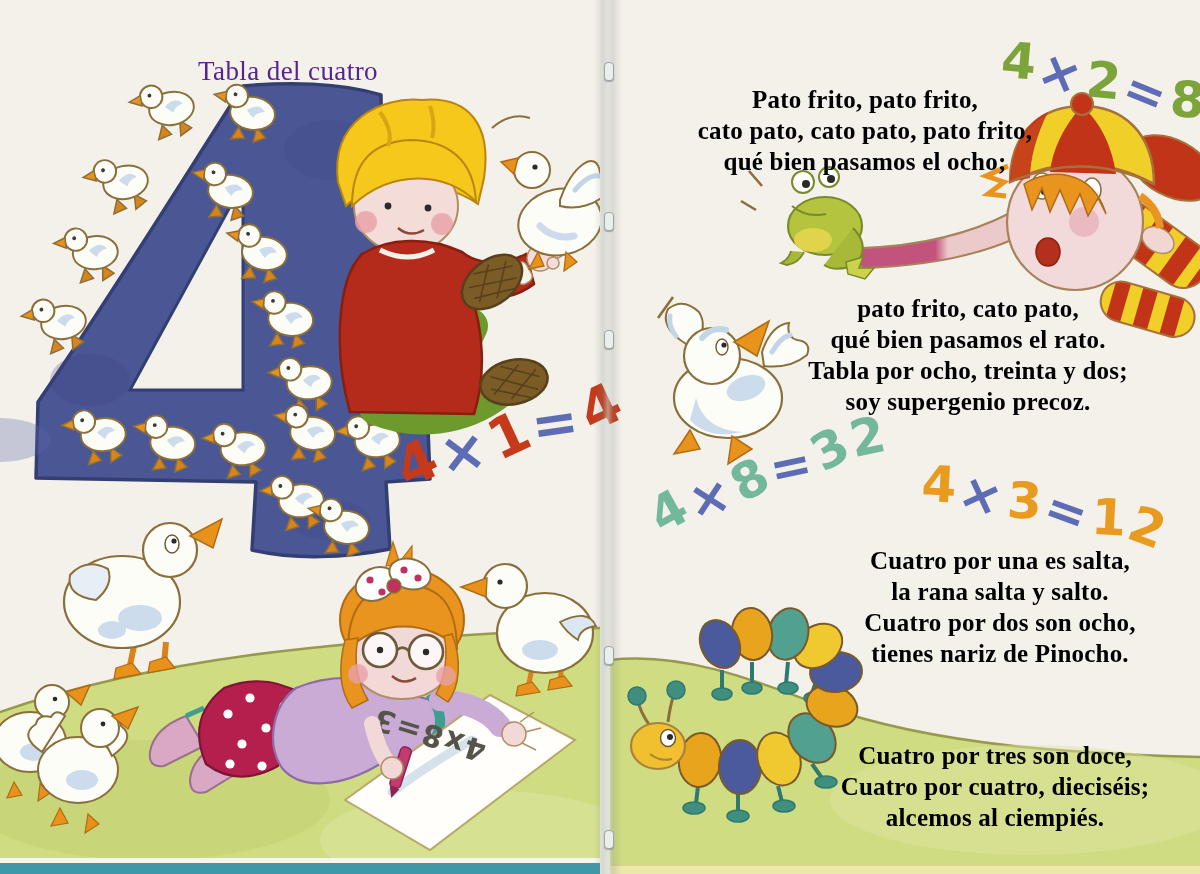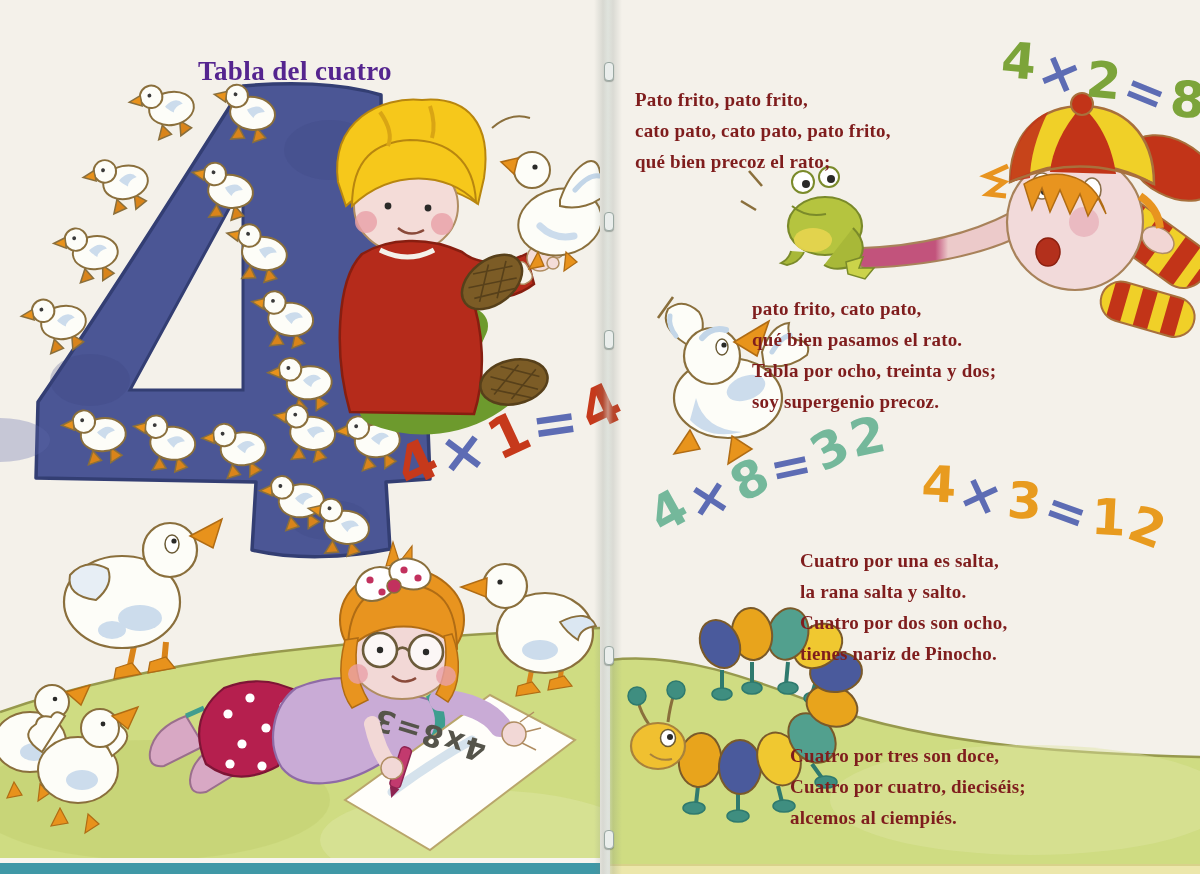--- a/index.html
+++ b/index.html
@@ -3,25 +3,25 @@
 <meta charset="utf-8">
 <style>
   html,body{margin:0;padding:0;background:#dddad2;}
   .spread{
     position:relative;width:1200px;height:874px;overflow:hidden;
     background:#f4f1ea;font-family:"Liberation Serif",serif;
   }
   .page-svg{position:absolute;top:0;}
   .title{
     position:absolute;left:198px;top:56px;
-    font-size:27px;font-weight:700;color:#55258f;letter-spacing:.4px;
+    font-size:27px;font-weight:400;color:#55258f;letter-spacing:.4px;
   }
   .verse{
-    position:absolute;text-align:left;font-weight:700;color:#7f1d1d;
-    font-size:19px;line-height:31px;letter-spacing:.2px;
+    position:absolute;text-align:center;font-weight:700;color:#000000;
+    font-size:25px;line-height:31px;letter-spacing:.2px;
   }
   .eq{
     position:absolute;font-family:"DejaVu Sans",sans-serif;font-weight:700;
     white-space:nowrap;letter-spacing:5px;transform-origin:left center;
   }
   .eq span{display:inline-block;}
   .eq span:nth-child(even){transform:rotate(9deg) translateY(3px);}
   .eq span:nth-child(odd){transform:rotate(-8deg);}
   .spine{
     position:absolute;left:594px;top:0;width:28px;height:874px;
@@ -387,21 +387,21 @@
   <div class="title">Tabla del cuatro</div>
 
   <div class="eq" style="left:398px;top:436px;font-size:56px;transform:rotate(-17deg)"><span style="color: rgb(198, 57, 27);">4</span><span style="color: rgb(93, 108, 180);">×</span><span style="color: rgb(198, 57, 27);">1</span><span style="color: rgb(93, 108, 180);">=</span><span style="color: rgb(198, 57, 27);">4</span></div>
   <div class="eq" style="left:1002px;top:28px;font-size:50px;transform:rotate(13deg)"><span style="color: rgb(124, 164, 58);">4</span><span style="color: rgb(93, 108, 180);">×</span><span style="color: rgb(124, 164, 58);">2</span><span style="color: rgb(93, 108, 180);">=</span><span style="color: rgb(124, 164, 58);">8</span></div>
   <div class="eq" style="left:652px;top:488px;font-size:50px;transform:rotate(-21deg)"><span style="color: rgb(116, 184, 155);">4</span><span style="color: rgb(93, 108, 180);">×</span><span style="color: rgb(116, 184, 155);">8</span><span style="color: rgb(93, 108, 180);">=</span><span style="color: rgb(116, 184, 155);">3</span><span style="color: rgb(116, 184, 155);">2</span></div>
   <div class="eq" style="left:922px;top:452px;font-size:50px;transform:rotate(11deg)"><span style="color: rgb(232, 155, 31);">4</span><span style="color: rgb(93, 108, 180);">×</span><span style="color: rgb(232, 155, 31);">3</span><span style="color: rgb(93, 108, 180);">=</span><span style="color: rgb(232, 155, 31);">1</span><span style="color: rgb(232, 155, 31);">2</span></div>
 
   <div class="verse" style="left:635px;top:84px;width:460px">
     <div>Pato frito, pato frito,</div>
     <div>cato pato, cato pato, pato frito,</div>
-    <div>qué bien precoz el rato;</div>
+    <div>qué bien pasamos el ocho;</div>
   </div>
 
   <div class="verse" style="left:752px;top:293px;width:432px">
     <div>pato frito, cato pato,</div>
     <div>qué bien pasamos el rato.</div>
     <div>Tabla por ocho, treinta y dos;</div>
     <div>soy supergenio precoz.</div>
   </div>
 
   <div class="verse" style="left:800px;top:545px;width:400px">

